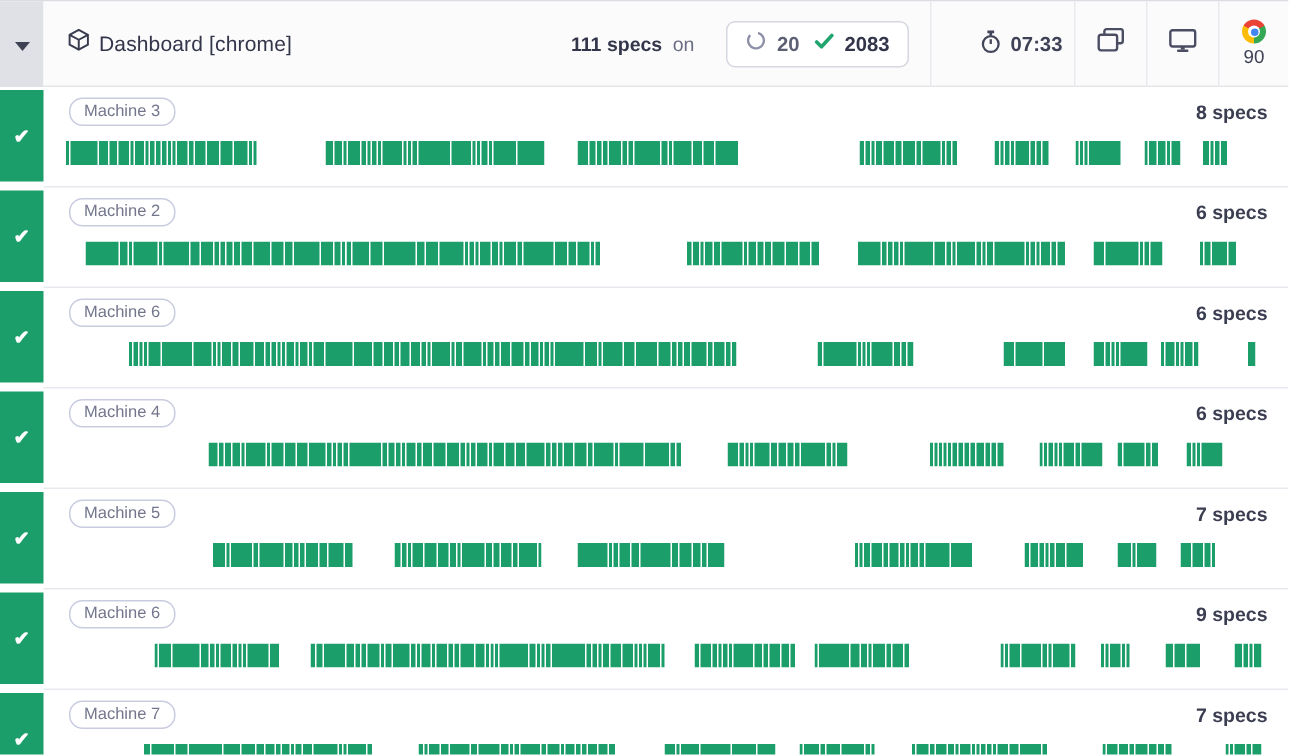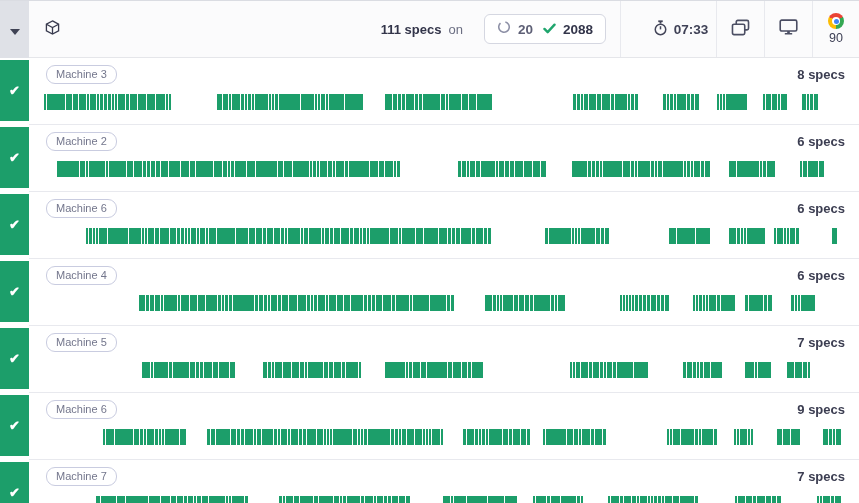--- a/index.html
+++ b/index.html
@@ -69,38 +69,39 @@
   </div>
 
   <div class="header">
     <div class="title-group">
       <span>
         <svg width="15" height="15" viewBox="0 0 16 16">
             <path d="M8 1 L14.5 4.5 L14.5 11.5 L8 15 L1.5 11.5 L1.5 4.5 Z" fill="none" stroke="#383a4e" stroke-width="1.4"></path>
             <path d="M1.5 4.5 L8 8 L14.5 4.5 M8 8 L8 15" stroke="#383a4e" stroke-width="1.4" fill="none"></path>
           </svg>
       </span>
+      <span class="title">Dashboard [chrome]</span>
     </div>
 
     <span class="specs-count">111 specs</span>
     <span class="on-label">on</span>
 
     <span class="stats-pill">
       <span>
         <svg width="14" height="14" viewBox="0 0 16 16">
             <circle cx="8" cy="8" r="6" fill="none" stroke="#8d90a6" stroke-width="1.8" stroke-dasharray="31 7" transform="rotate(-75 8 8)"></circle>
           </svg>
       </span>
       <span class="num pending-num">20</span>
       <span>
         <svg width="13" height="11" viewBox="0 0 14 12">
             <path d="M1.5 6.5 L5 10 L12.5 1.8" fill="none" stroke="#1fa56d" stroke-width="2.6" stroke-linecap="round" stroke-linejoin="round"></path>
           </svg>
       </span>
-      <span class="num passed-num">2088</span>
+      <span class="num passed-num">2083</span>
     </span>
 
     <div class="hsec sec-timer">
       <span>
         <svg width="15" height="16" viewBox="0 0 16 17">
             <circle cx="8" cy="10" r="5.6" fill="none" stroke="#434559" stroke-width="1.6"></circle>
             <line x1="8" y1="10" x2="8" y2="6.6" stroke="#434559" stroke-width="1.6"></line>
             <line x1="5.6" y1="1.3" x2="10.4" y2="1.3" stroke="#434559" stroke-width="1.9"></line>
             <line x1="8" y1="1.3" x2="8" y2="3.8" stroke="#434559" stroke-width="1.9"></line>
           </svg>

